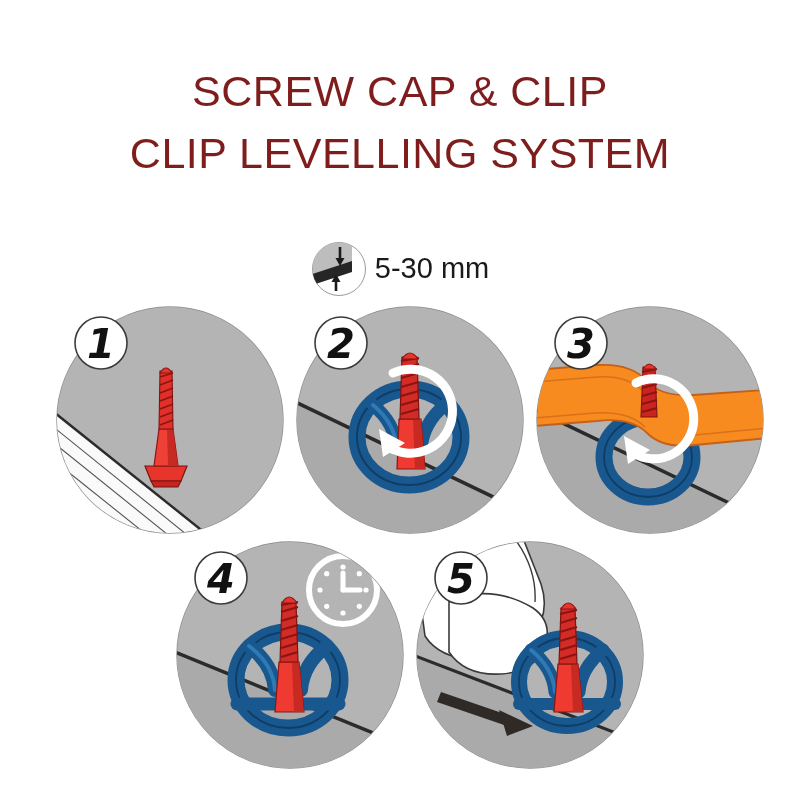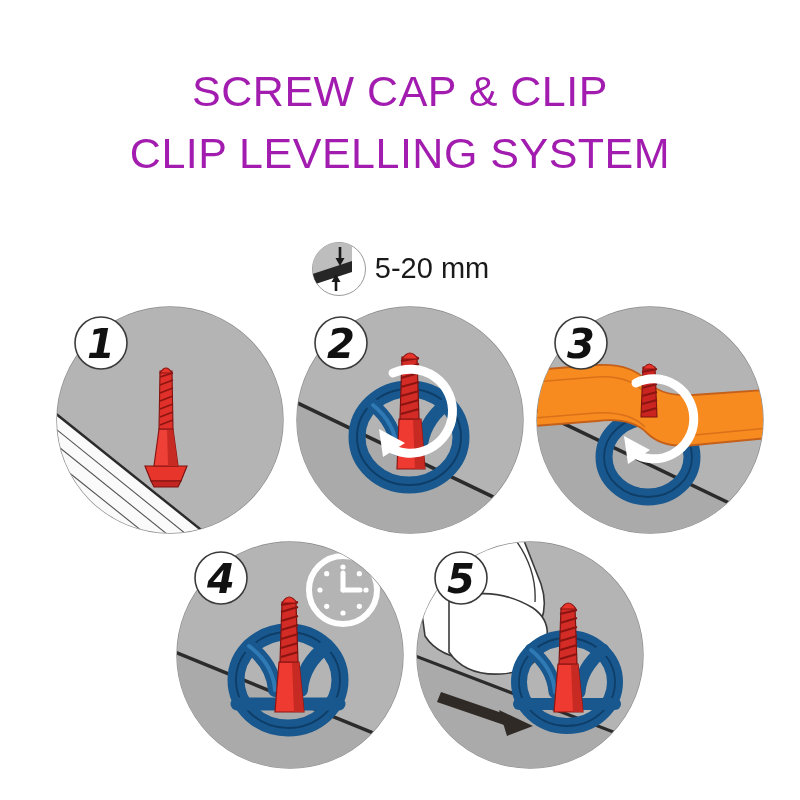--- a/index.html
+++ b/index.html
@@ -24,21 +24,21 @@
 
   
   .title-block {
     position: absolute;
     top: 60px;
     left: 0;
     width: 800px;
     text-align: center;
   }
   .title-line {
-    color: #a21caf;
+    color: #7f1d1d;
     font-weight: 400;
     font-size: 43px;
     letter-spacing: 0.5px;
     line-height: 62px;
     white-space: nowrap;
   }
 
   
   .thickness-row {
     position: absolute;
@@ -107,21 +107,21 @@
       </g>
       <g stroke="#1a1a1a" stroke-width="2.6" fill="none">
         <line x1="29" y1="6" x2="29" y2="20"></line>
       </g>
       <polygon points="29,25 24.5,17 33.5,17" fill="#1a1a1a"></polygon>
       <g stroke="#1a1a1a" stroke-width="2.6" fill="none">
         <line x1="25" y1="50" x2="25" y2="38"></line>
       </g>
       <polygon points="25,33 20.5,41 29.5,41" fill="#1a1a1a"></polygon>
     </svg>
-    <div class="thickness-label">5-20 mm</div>
+    <div class="thickness-label">5-30 mm</div>
   </div>
 
   <div class="panel p1">
     <svg viewBox="0 0 230 230">
       <defs>
         <clipPath id="c1">
             <circle cx="115" cy="115" r="113"></circle>
           </clipPath>
       </defs>
       <circle cx="115" cy="115" r="113" fill="#ffffff" stroke="#8d8d8d" stroke-width="1.4"></circle>

